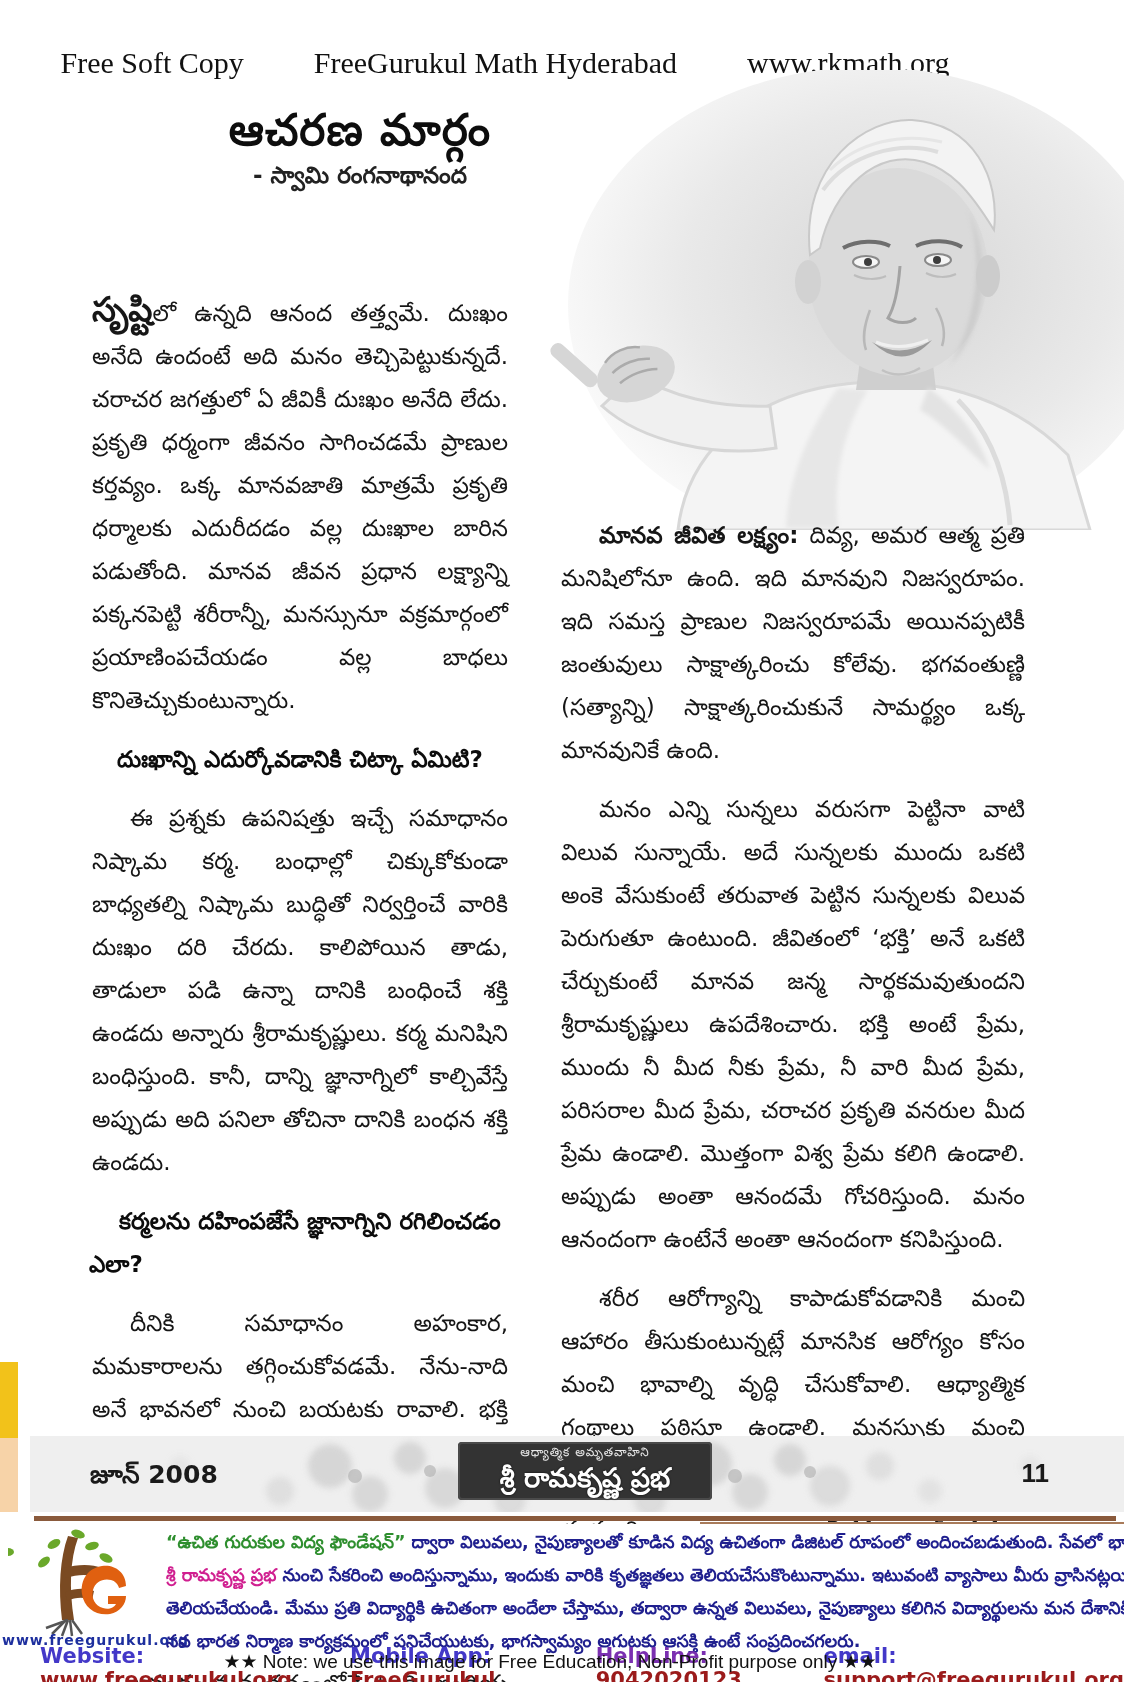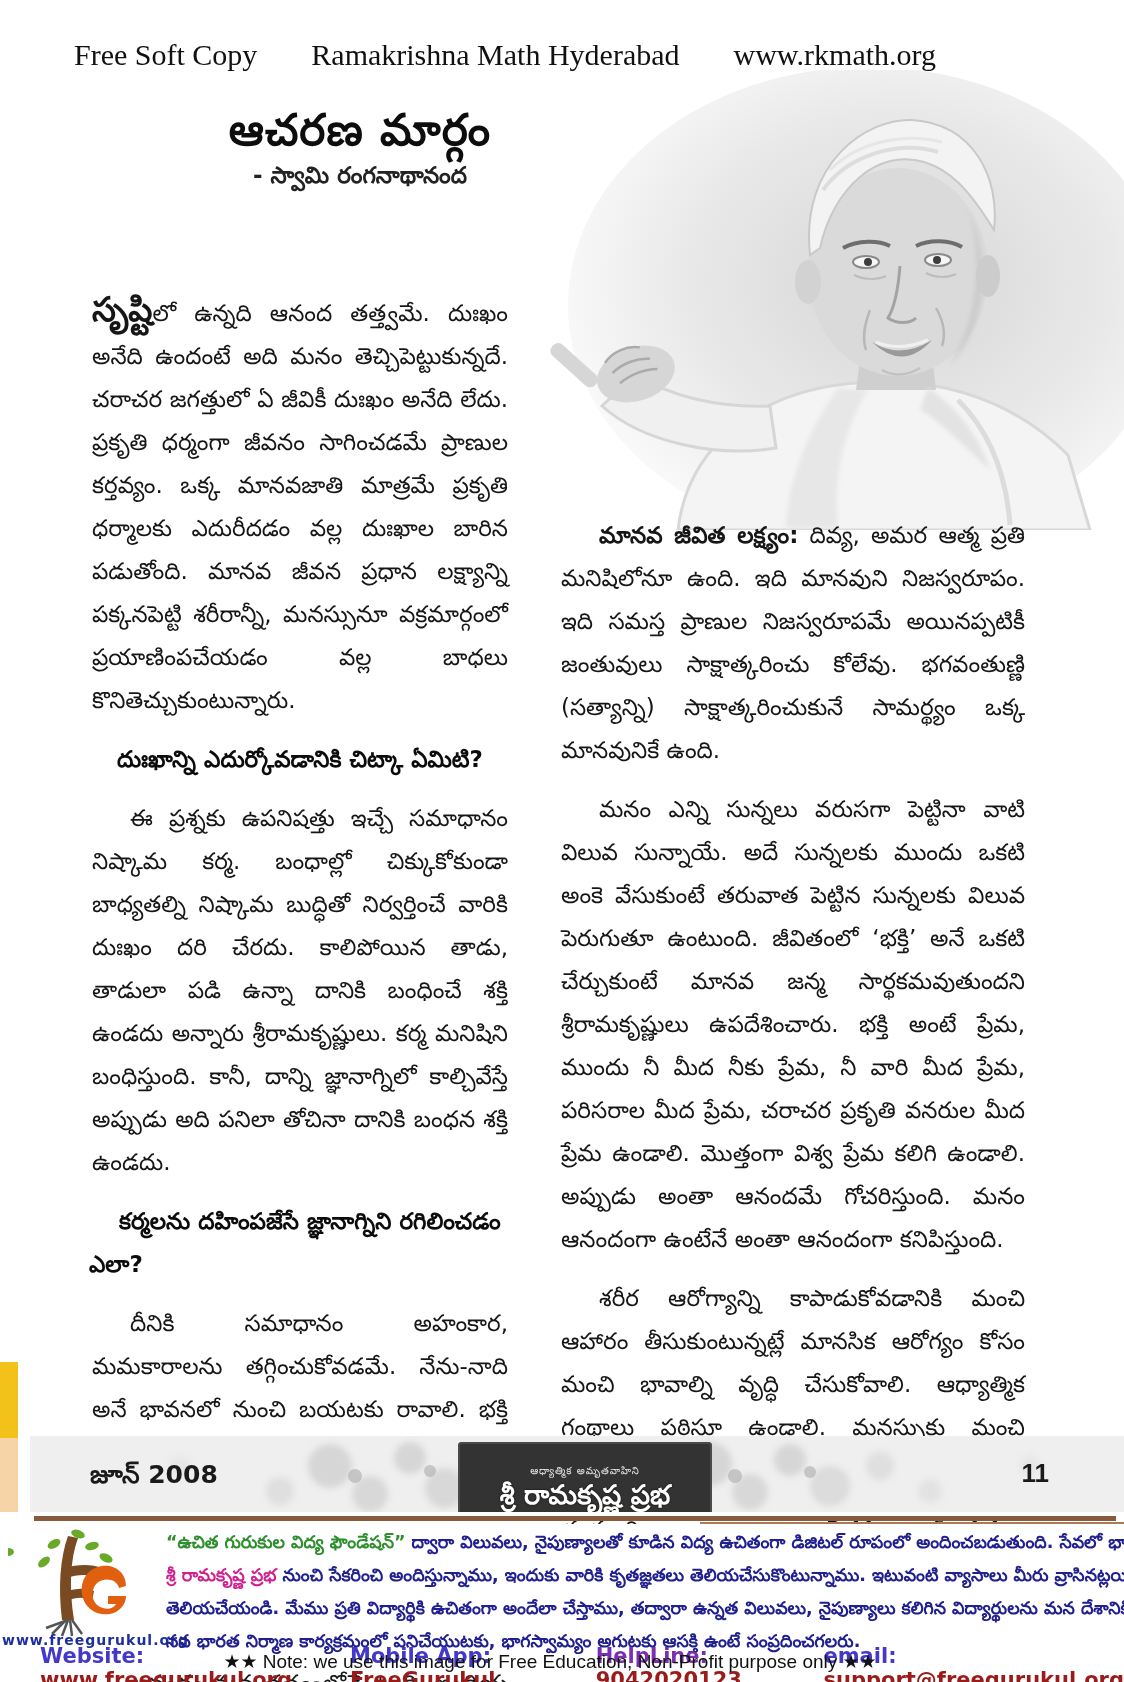--- a/index.html
+++ b/index.html
@@ -1,20 +1,20 @@
 <!DOCTYPE html>
 <html><head>
 <meta charset="utf-8">
 <style>
   html,body{margin:0;padding:0;background:#ffffff;}
   .page{position:relative;width:1124px;height:1682px;background:#ffffff;overflow:hidden;
         font-family:"DejaVu Sans","Liberation Sans",sans-serif;color:#1b1b1b;}
 
   
-  .top-header{position:absolute;top:38px;left:0;width:1010px;display:flex;justify-content:center;gap:54px;
+  .top-header{position:absolute;top:46px;left:0;width:1010px;display:flex;justify-content:center;gap:70px;
               font-family:"Liberation Serif","DejaVu Serif",serif;font-size:30px;color:#111;}
 
   
   .portrait{position:absolute;left:538px;top:70px;width:586px;height:460px;}
 
   
   .title-block{position:absolute;left:60px;top:100px;width:600px;text-align:center;}
   .title-line{font-size:44px;font-weight:bold;color:#0d0d0d;line-height:60px;letter-spacing:1px;}
   .author{margin-top:2px;font-size:23px;font-weight:600;color:#222;}
 
@@ -38,21 +38,21 @@
   .strip-peach{top:1438px;height:74px;background:#f7d3a8;}
 
   
   .mag-band{position:absolute;left:30px;top:1436px;width:1094px;height:76px;background:#efefef;overflow:hidden;}
   .mag-band svg{position:absolute;left:0;top:0;}
   .mag-month{position:absolute;left:60px;top:24px;font-size:25px;font-weight:600;color:#1a1a1a;}
   .mag-page{position:absolute;right:75px;top:22px;font-size:26px;font-weight:600;color:#1a1a1a;
             font-family:"Liberation Sans","DejaVu Sans",sans-serif;text-align:right;}
   .masthead{position:absolute;left:428px;top:6px;width:238px;text-align:center;background:#333333;
             border-radius:4px;padding:3px 8px 6px 8px;box-shadow:0 0 0 2px #4a4a4a inset;}
-  .masthead .tagline{font-size:10px;color:#e8e8e8;letter-spacing:1px;margin-top:20px;}
+  .masthead .tagline{font-size:12px;color:#e8e8e8;letter-spacing:1px;}
   .masthead .mag-title{font-size:27px;font-weight:bold;color:#ffffff;text-shadow:0 0 2px #000;line-height:32px;}
 
   
   .brown-rule{position:absolute;left:34px;top:1516px;width:1082px;height:5px;background:#8a5a3c;}
   .brown-rule2{position:absolute;left:700px;top:1522px;width:424px;height:3px;background:#a87b5a;}
 
   
   .fg-section{position:absolute;left:0;top:1524px;width:1124px;height:132px;background:#ffffff;}
   .fg-logo{position:absolute;left:8px;top:4px;width:152px;height:118px;}
   .fg-logo-text{position:absolute;left:2px;top:108px;width:160px;text-align:center;
@@ -69,21 +69,21 @@
   .fg-note{position:absolute;left:0;top:1650px;width:1100px;text-align:center;font-size:19px;color:#111;
            font-family:"Liberation Sans","DejaVu Sans",sans-serif;}
 </style>
 </head>
 <body>
 
 <div class="page">
 
   <div class="top-header">
     <span>Free Soft Copy</span>
-    <span>Ramakrishna Math Hyderabad</span>
+    <span>FreeGurukul Math Hyderabad</span>
     <span>www.rkmath.org</span>
   </div>
 
   <div class="portrait">
     <svg width="586" height="460" viewBox="0 0 586 460">
       <defs>
         <radialGradient id="vign" cx="55%" cy="45%" r="65%">
           <stop offset="0%" stop-color="#d6d6d6"></stop>
           <stop offset="55%" stop-color="#e9e9e9"></stop>
           <stop offset="100%" stop-color="#ffffff"></stop>

